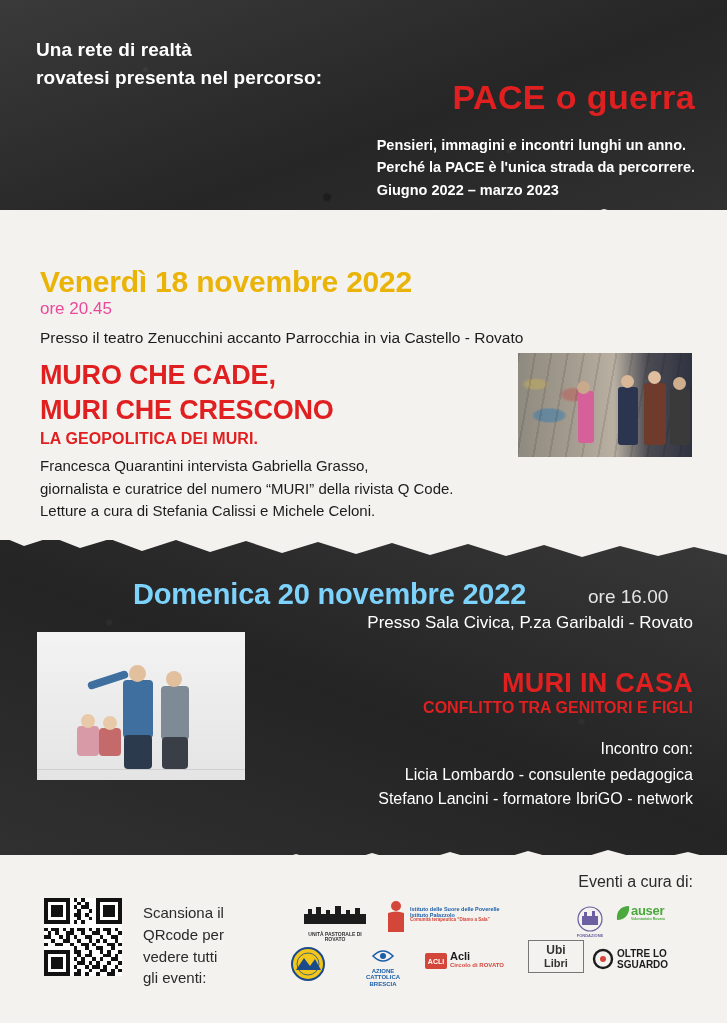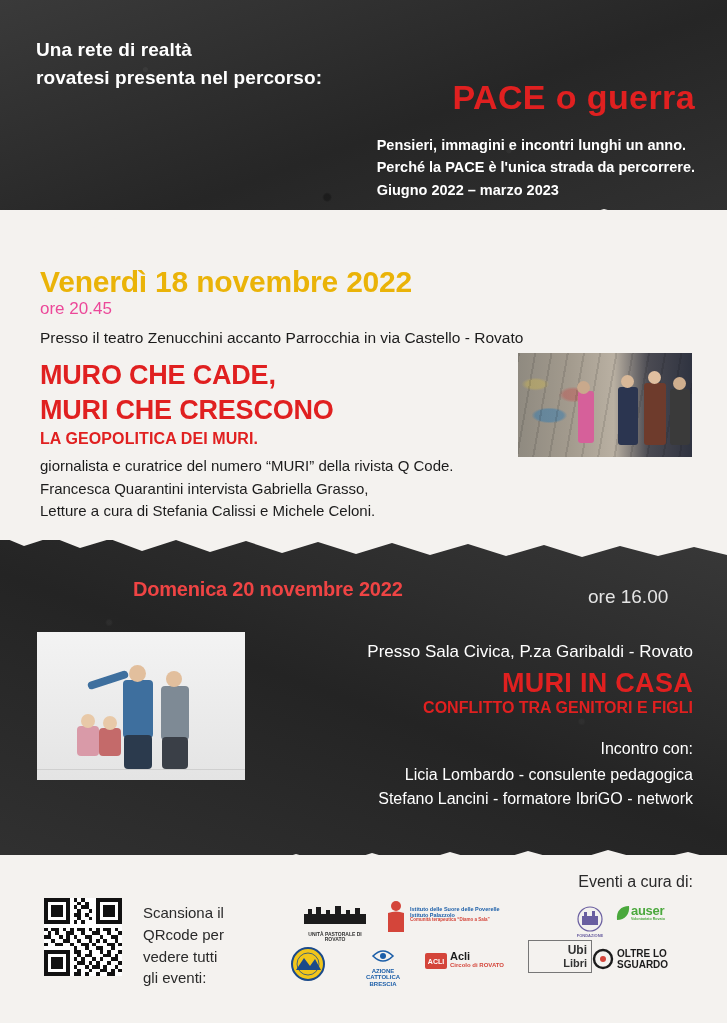--- a/index.html
+++ b/index.html
@@ -130,33 +130,33 @@
     position: absolute;
     left: 518px; top: 353px;
     width: 174px; height: 104px;
     z-index: 6;
     overflow: hidden;
     background: #6b6257;
   }
 
   .ev2-date {
     left: 133px; top: 578px;
-    color: #ef4444;
-    font-size: 20px;
+    color: #7dd3fc;
+    font-size: 29px;
     font-weight: bold;
     letter-spacing: -.2px;
     text-align: center;
   }
   .ev2-time {
     left: 588px; top: 586px;
     color: #e5e5e5;
     font-size: 19px;
   }
   .ev2-place {
-    right: 34px; top: 642px;
+    right: 34px; top: 613px;
     color: #ffffff;
     font-size: 17px;
     text-align: right;
   }
   .ev2-title {
     right: 34px; top: 668px;
     color: #e02020;
     font-size: 27px;
     font-weight: bold;
     letter-spacing: .3px;
@@ -311,22 +311,22 @@
 
   <div class="content ev1-date">Venerdì 18 novembre 2022</div>
   <div class="content ev1-time">ore 20.45</div>
   <div class="content ev1-place">Presso il teatro Zenucchini accanto Parrocchia in via Castello - Rovato</div>
   <div class="content ev1-title">
     <div>MURO CHE CADE,</div>
     <div>MURI CHE CRESCONO</div>
   </div>
   <div class="content ev1-subtitle">LA GEOPOLITICA DEI MURI.</div>
   <div class="content ev1-desc">
+    <div>Francesca Quarantini intervista Gabriella Grasso,</div>
     <div>giornalista e curatrice del numero “MURI” della rivista Q Code.</div>
-    <div>Francesca Quarantini intervista Gabriella Grasso,</div>
     <div>Letture a cura di Stefania Calissi e Michele Celoni.</div>
   </div>
 
   <div class="ev1-photo">
     <div class="wall"></div>
     <div class="fig f1"></div>
     <div class="fig f1b"></div>
     <div class="fig f2"></div>
     <div class="fig f2b"></div>
     <div class="fig f3"></div>
@@ -545,21 +545,21 @@
 
     <div class="logo" style="left:155px; top:50px; width:90px; text-align:left;">
       <svg width="22" height="22" viewBox="0 0 22 22" style="float:left;margin-right:3px;">
         <rect x="0" y="3" width="22" height="16" rx="2" fill="#d4453a"></rect>
         <text x="11" y="14" font-size="7" fill="#ffffff" text-anchor="middle" font-family="Liberation Sans, sans-serif">ACLI</text>
       </svg>
       <div style="font-size:11px;color:#1c1c1c;font-weight:bold;">Acli</div>
       <div style="font-size:6px;color:#d4453a;">Circolo di ROVATO</div>
     </div>
 
-    <div class="logo" style="left:258px; top:40px; width:64px;text-align:right;">
+    <div class="logo" style="left:258px; top:40px; width:56px;">
       <div style="border:1px solid #777;padding:3px 4px;">
         <div style="font-size:12px;color:#333;font-weight:bold;">Ubi</div>
         <div style="font-size:11px;color:#333;">Libri</div>
       </div>
     </div>
 
     <div class="logo" style="left:322px; top:48px; width:105px; text-align:left;">
       <svg width="22" height="22" viewBox="0 0 22 22" style="float:left;margin-right:3px;">
         <circle cx="11" cy="11" r="9" fill="none" stroke="#1c1c1c" stroke-width="2.4"></circle>
         <circle cx="11" cy="11" r="3" fill="#d4453a"></circle>

